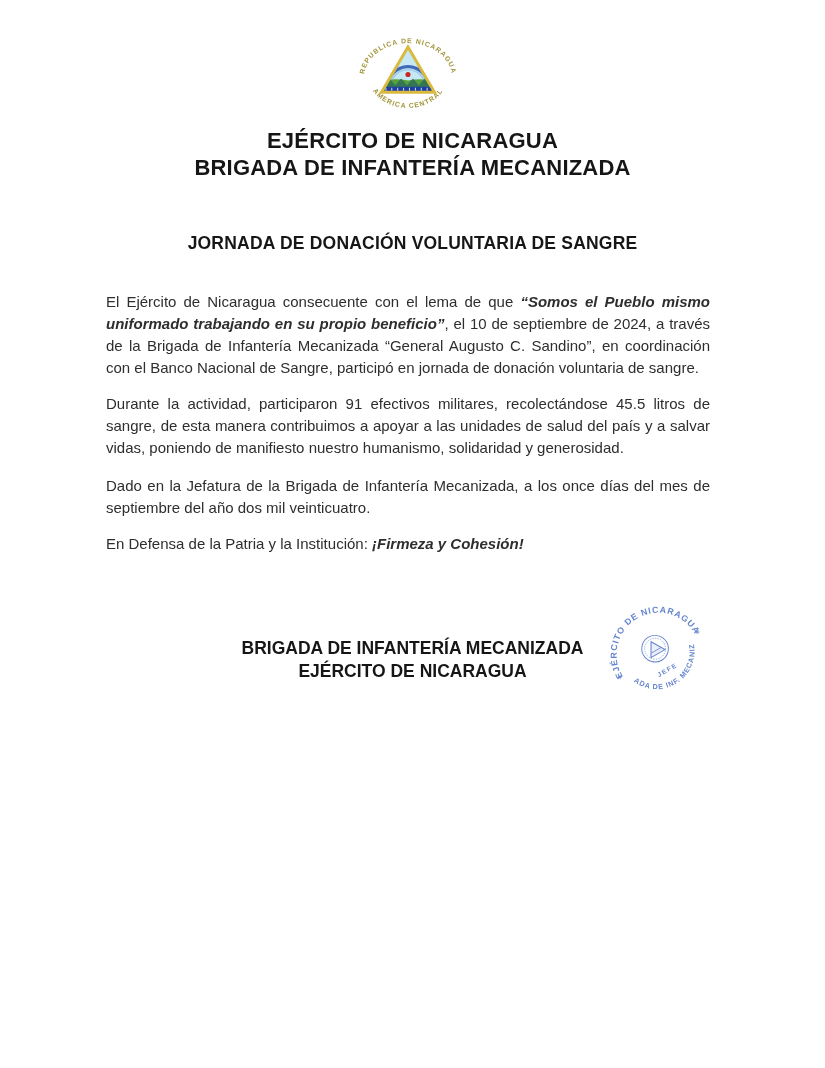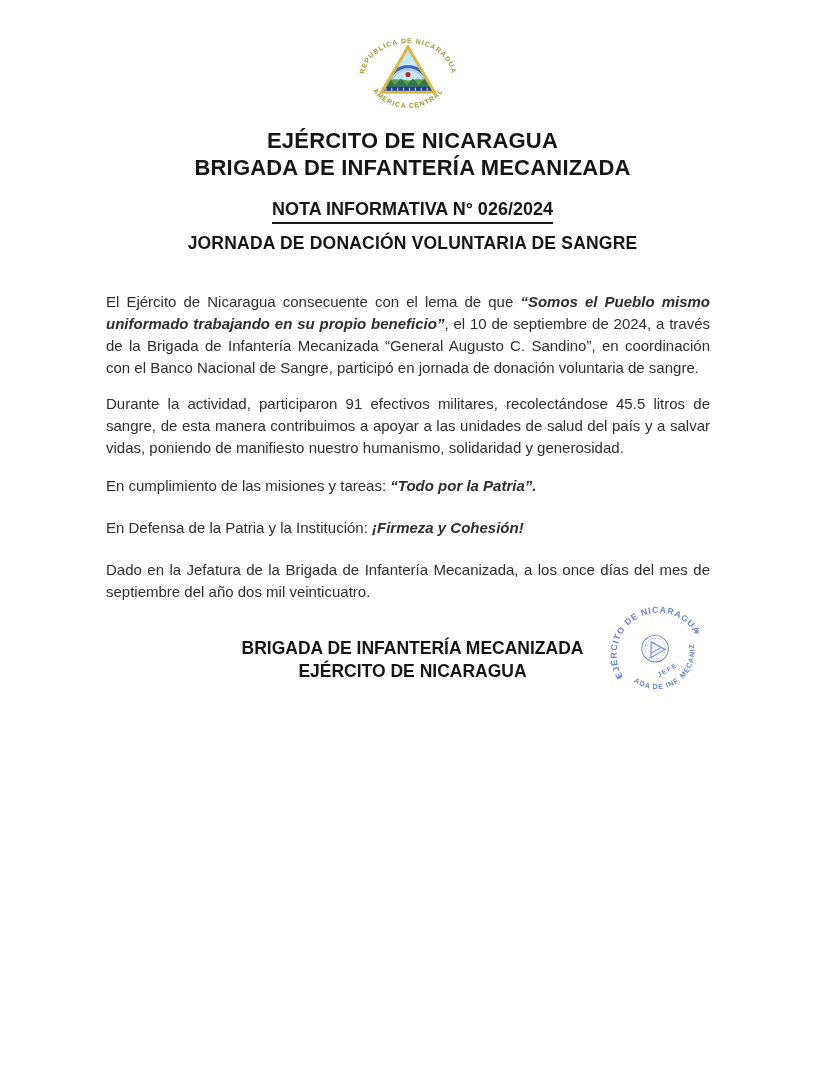--- a/index.html
+++ b/index.html
@@ -149,32 +149,28 @@
       </g>
     </g>
     <path d="M55 13 L82 59 L28 59 Z" fill="none" stroke-width="3" stroke="#d9ba3e"></path>
   </svg>
 
   <div class="letterhead">
     <div>EJÉRCITO DE NICARAGUA</div>
     <div>BRIGADA DE INFANTERÍA MECANIZADA</div>
   </div>
 
-  <div class="note-title-row">
-    <span class="note-title">NOTA INFORMATIVA N° 026/2024</span>
-  </div>
 
   <div class="subject">JORNADA DE DONACIÓN VOLUNTARIA DE SANGRE</div>
 
   <div class="body-text">
     <p class="para"><span class="run normal">El Ejército de Nicaragua consecuente con el lema de que </span><span class="run bold-italic">“Somos el Pueblo mismo uniformado trabajando en su propio beneficio”</span><span class="run normal">, el 10 de septiembre de 2024, a través de la Brigada de Infantería Mecanizada “General Augusto C. Sandino”, en coordinación con el Banco Nacional de Sangre, participó en jornada de donación voluntaria de sangre.</span></p>
     <p class="para mb-md"><span class="run normal">Durante la actividad, participaron </span><span class="run bold">91</span><span class="run normal"> efectivos militares, recolectándose </span><span class="run bold">45.5</span><span class="run normal"> litros de sangre, de esta manera contribuimos a apoyar a las unidades de salud del país y a salvar vidas, poniendo de manifiesto nuestro humanismo, solidaridad y generosidad.</span></p>
-    <p class="para mb-lg"><span class="run normal">En cumplimiento de las misiones y tareas: </span><span class="run bold-italic">“Todo por la Patria”.</span></p>
+    <p class="para"><span class="run normal">Dado en la Jefatura de la Brigada de Infantería Mecanizada, a los once días del mes de septiembre del año dos mil veinticuatro.</span></p>
     <p class="para mb-lg"><span class="run normal">En Defensa de la Patria y la Institución: </span><span class="run bold-italic">¡Firmeza y Cohesión!</span></p>
-    <p class="para"><span class="run normal">Dado en la Jefatura de la Brigada de Infantería Mecanizada, a los once días del mes de septiembre del año dos mil veinticuatro.</span></p>
   </div>
 
   <div class="signature-block">
     <div>BRIGADA DE INFANTERÍA MECANIZADA</div>
     <div>EJÉRCITO DE NICARAGUA</div>
   </div>
 
   <svg class="stamp" viewBox="0 0 120 120" aria-hidden="true">
     <defs>
       <path id="stampTop" d="M 16 63 A 44 44 0 0 1 104 63" fill="none"></path>

